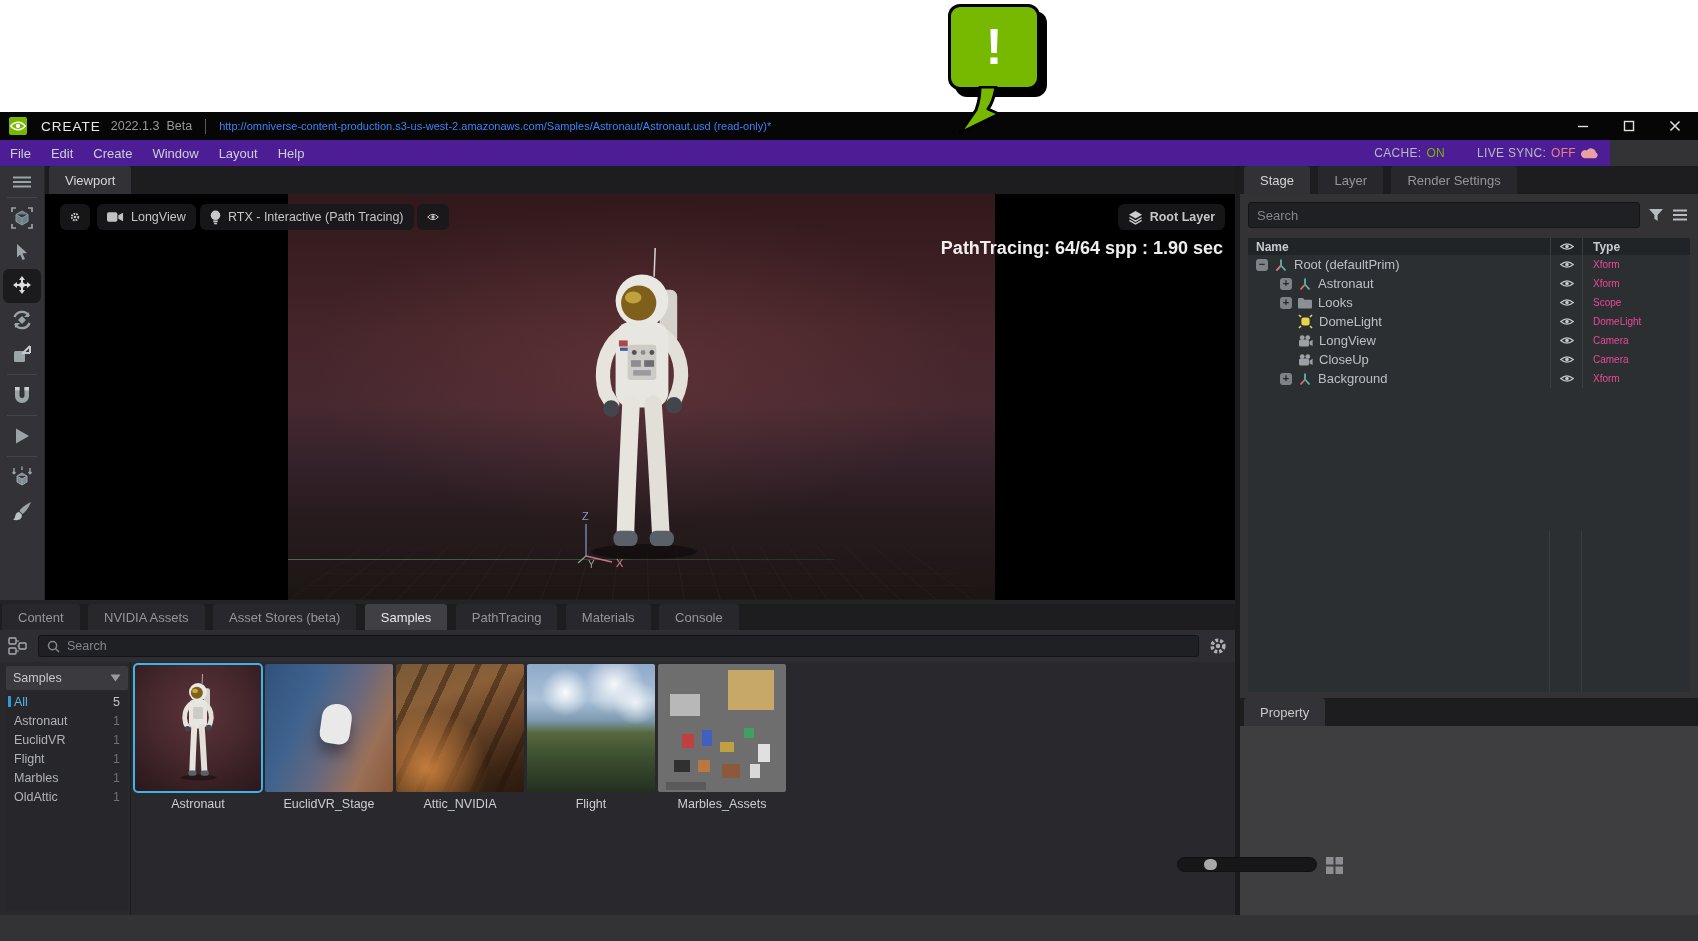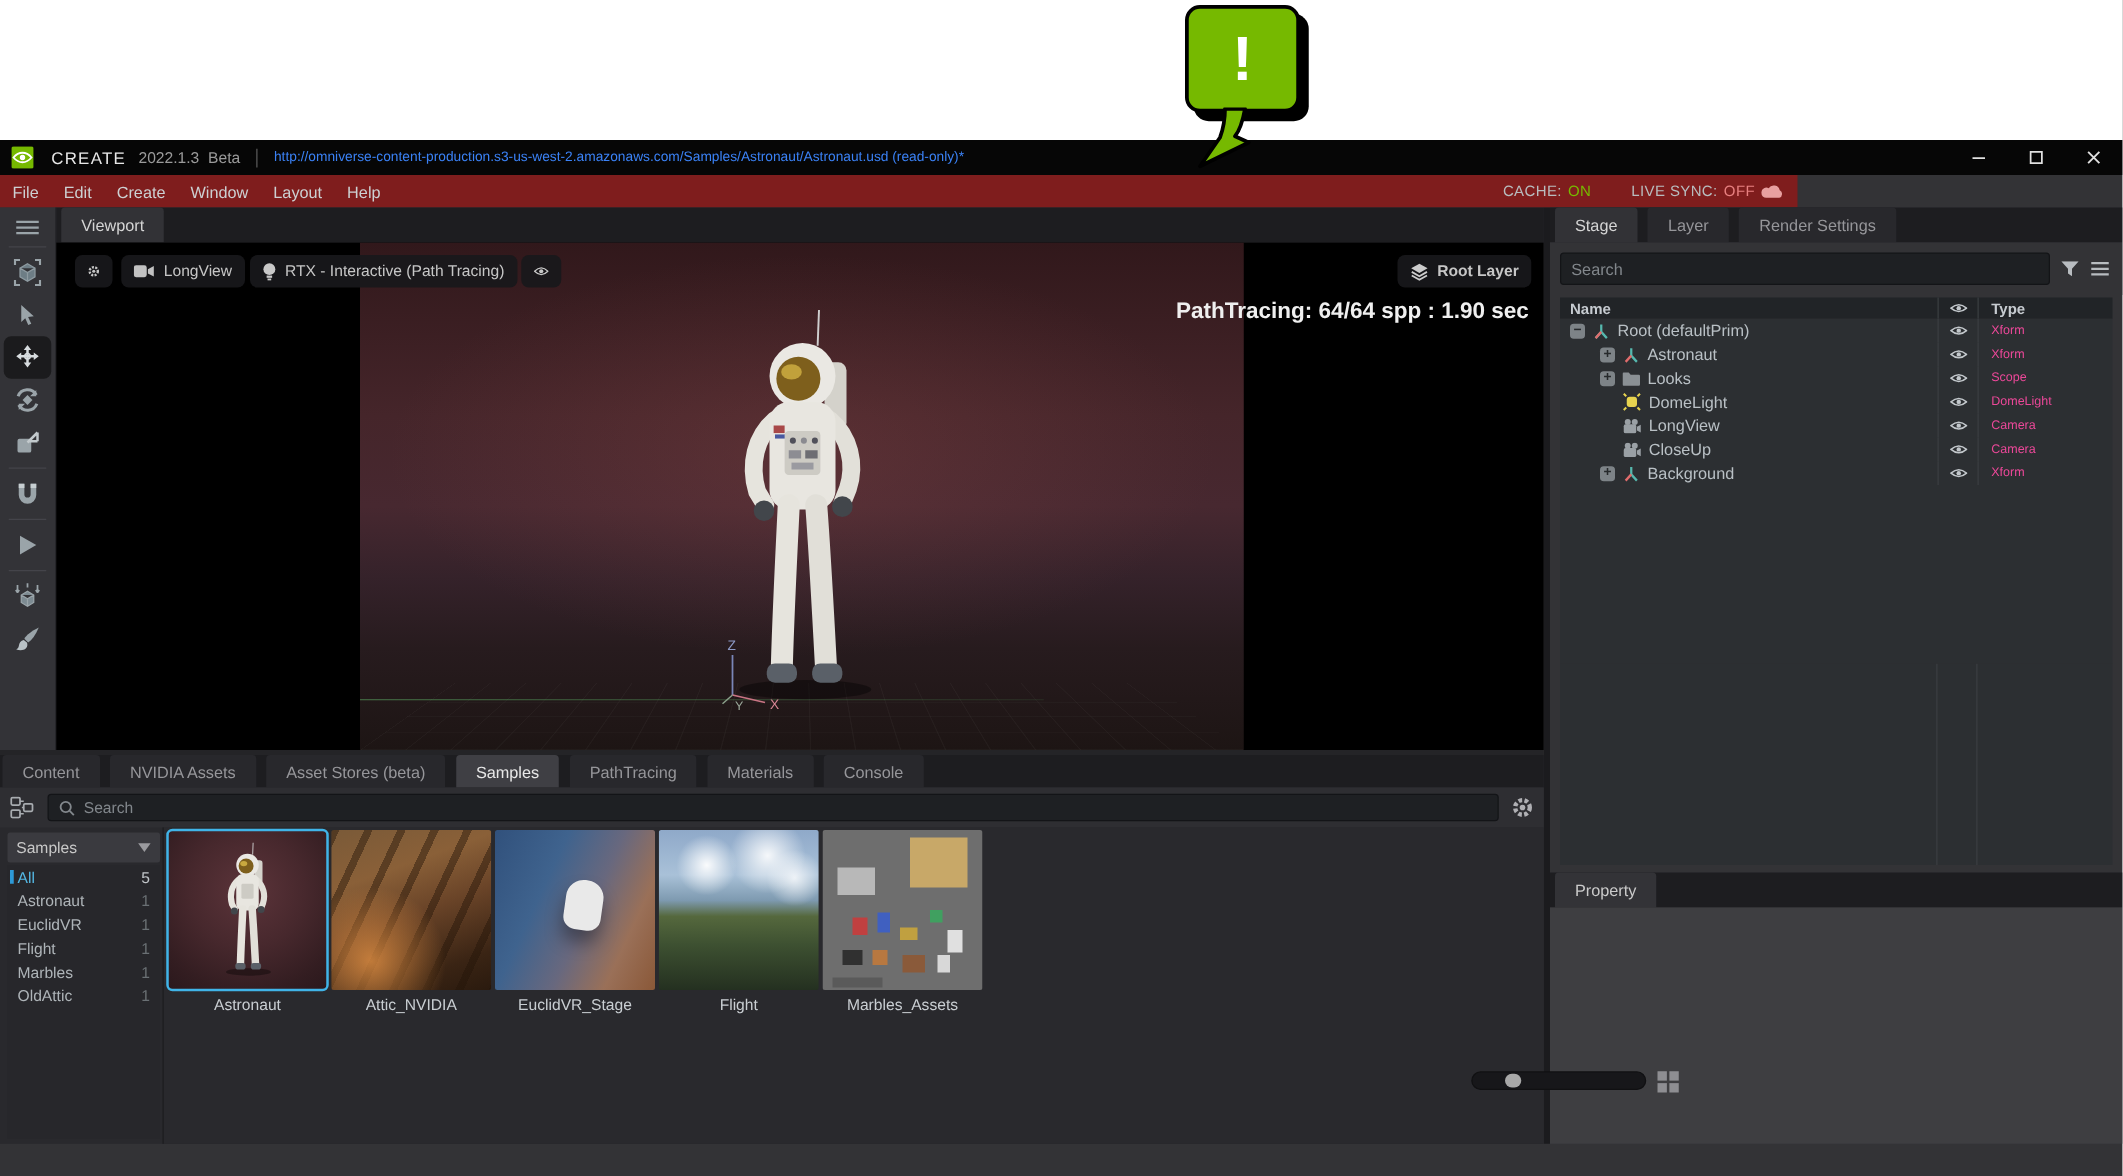--- a/index.html
+++ b/index.html
@@ -22,21 +22,21 @@
   .logo { width:18px; height:18px; margin-left:9px; border-radius:2px; overflow:hidden; flex:none; }
   .tb-app { color:#e8e8e8; font-size:13.5px; letter-spacing:1px; margin-left:14px; }
   .tb-ver { color:#9a9a9a; font-size:12.5px; margin-left:10px; }
   .tb-beta { color:#9a9a9a; font-size:12.5px; margin-left:7px; }
   .tb-div { width:1px; height:15px; background:#5a5a5a; margin:0 13px; }
   .tb-url { color:#3b82f6; font-size:11px; }
   .win-controls { margin-left:auto; display:flex; align-items:center; height:100%; }
   .win-btn { width:46px; height:100%; display:flex; align-items:center; justify-content:center; color:#e0e0e0; }
 
   
-  .menubar { position:absolute; left:0; top:28px; width:1438px; height:26px; background:#7f1d1d;
+  .menubar { position:absolute; left:0; top:28px; width:1610px; height:26px; background:#4c1d95;
              display:flex; align-items:center; }
   .menu-item { color:#cdd0d2; font-size:13px; padding:0 10px; }
   .menu-item:first-child { padding-left:10px; }
   .menu-right { margin-left:auto; display:flex; align-items:center; gap:5px; margin-right:10px; font-size:12px; letter-spacing:.3px; }
   .lbl-dim { color:#b8bcbe; }
   .val-on { color:#76b900; }
   .val-off { color:#e88080; }
   .gap24 { width:22px; }
 
   
@@ -686,26 +686,26 @@
                       <circle cx="89" cy="143" r="7.5" fill="#42464b"></circle>
                     <path d="M50 142 C48 182 46 222 45 258" stroke="#e6e4dd" stroke-width="16" fill="none" stroke-linecap="round"></path>
                     <path d="M70 142 C73 182 75 222 77 258" stroke="#e1dfd8" stroke-width="16" fill="none" stroke-linecap="round"></path>
                     <rect x="34" y="257" width="22" height="14" rx="6" fill="#5a6068"></rect>
                       <rect x="67" y="257" width="22" height="14" rx="6" fill="#5a6068"></rect>
                   </svg>
                 </div>
                 <div class="thumb-label">Astronaut</div>
               </div>
               <div class="thumb">
+                <div class="thumb-img ti-euclid"></div>
+                <div class="thumb-label">EuclidVR_Stage</div>
+              </div>
+              <div class="thumb">
                 <div class="thumb-img ti-attic"></div>
                 <div class="thumb-label">Attic_NVIDIA</div>
-              </div>
-              <div class="thumb">
-                <div class="thumb-img ti-euclid"></div>
-                <div class="thumb-label">EuclidVR_Stage</div>
               </div>
               <div class="thumb">
                 <div class="thumb-img ti-flight"></div>
                 <div class="thumb-label">Flight</div>
               </div>
               <div class="thumb">
                 <div class="thumb-img ti-marbles"></div>
                 <div class="thumb-label">Marbles_Assets</div>
               </div>
             </div>

